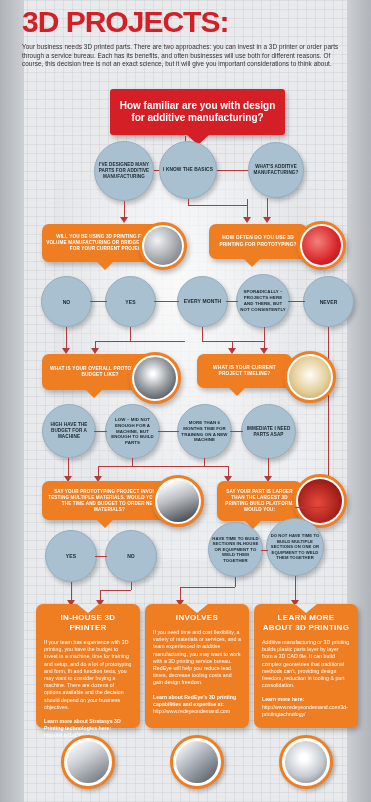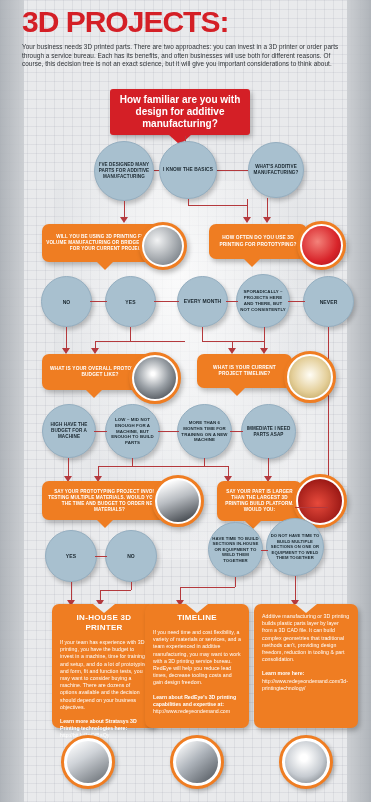--- a/index.html
+++ b/index.html
@@ -146,21 +146,21 @@
   <div class="edge-r"></div>
   <div class="watermark"></div>
 
   <div class="header">
     <div class="title-row">
       <div class="title-main">3D PROJECTS:</div>
     </div>
     <div class="intro">Your business needs 3D printed parts. There are two approaches: you can invest in a 3D printer or order parts through a service bureau. Each has its benefits, and often businesses will use both for different reasons. Of course, this decision tree is not an exact science, but it will give you important considerations to think about.</div>
   </div>
 
-  <div class="qbox" style="left:110px; top:89px; width:140px; height:46px; background:#d41f26; border-radius:3px;">
+  <div class="qbox" style="left:110px; top:89px; width:175px; height:46px; background:#d41f26; border-radius:3px;">
     <div class="qtext" style="font-size:10px; line-height:12px; letter-spacing:0; font-weight:bold;">How familiar are you with design for additive manufacturing?</div>
     <div class="tail" style="border-top-color:#d41f26; border-left-width:12px; border-right-width:12px; border-top-width:11px; margin-left:-12px; bottom:-10px;"></div>
   </div>
 
   <div class="line-h" style="left:124px; top:170px; width:166px;"></div>
   <div class="arrow-v" style="left:185px; top:136px; height:14px;"></div>
 
   <div class="node" style="left:94px; top:141px; width:60px; height:60px; font-size:4.6px; line-height:6px;">
     <span>I'VE DESIGNED MANY PARTS FOR ADDITIVE MANUFACTURING</span>
   </div>
@@ -327,48 +327,49 @@
 
   <div class="arrow-v" style="left:235px; top:577px; height:10px;"></div>
   <div class="line-h" style="left:180px; top:587px; width:55px;"></div>
   <div class="arrow-v" style="left:180px; top:587px; height:17px;"></div>
   <div class="arrow-head" style="left:176px; top:600px;"></div>
 
   <div class="arrow-v" style="left:295px; top:576px; height:28px;"></div>
   <div class="arrow-head" style="left:291px; top:600px;"></div>
   <div class="line-h" style="left:295px; top:507px; width:33px;"></div>
 
-  <div class="result" style="left:52px; top:604px; width:104px; height:124px;">
+  <div class="result" style="left:36px; top:604px; width:104px; height:124px;">
     <div class="notch"></div>
     <h3>IN-HOUSE 3D PRINTER</h3>
     <p>If your team has experience with 3D printing, you have the budget to invest in a machine, time for training and setup, and do a lot of prototyping and form, fit and function tests, you may want to consider buying a machine. There are dozens of options available and the decision should depend on your business objectives.</p>
     <div class="cta">
       <div>Learn more about Stratasys 3D Printing technologies here:</div>
       <div class="url">http://bit.ly/1nQfBaQy</div>
     </div>
   </div>
   <div class="result-photo" style="left:61px; top:735px;">
     <i class="ph-printer"></i>
   </div>
 
   <div class="result" style="left:145px; top:604px; width:104px; height:124px;">
     <div class="notch"></div>
-    <h3>TIMELINE</h3>
+    <h3>INVOLVES</h3>
     <p>If you need time and cost flexibility, a variety of materials or services, and a team experienced in additive manufacturing, you may want to work with a 3D printing service bureau. RedEye will help you reduce lead times, decrease tooling costs and gain design freedom.</p>
     <div class="cta">
       <div>Learn about RedEye's 3D printing capabilities and expertise at:</div>
       <div class="url">http://www.redeyeondemand.com</div>
     </div>
   </div>
   <div class="result-photo" style="left:170px; top:735px;">
     <i class="ph-farm"></i>
   </div>
 
   <div class="result" style="left:254px; top:604px; width:104px; height:124px;">
     <div class="notch"></div>
+    <h3>LEARN MORE ABOUT 3D PRINTING</h3>
     <p>Additive manufacturing or 3D printing builds plastic parts layer by layer from a 3D CAD file. It can build complex geometries that traditional methods can't, providing design freedom, reduction in tooling &amp; part consolidation.</p>
     <div class="cta">
       <div>Learn more here:</div>
       <div class="url">http://www.redeyeondemand.com/3d-printingtechnology/</div>
     </div>
   </div>
   <div class="result-photo" style="left:279px; top:735px;">
     <i class="ph-bearing"></i>
   </div>
 </div>

